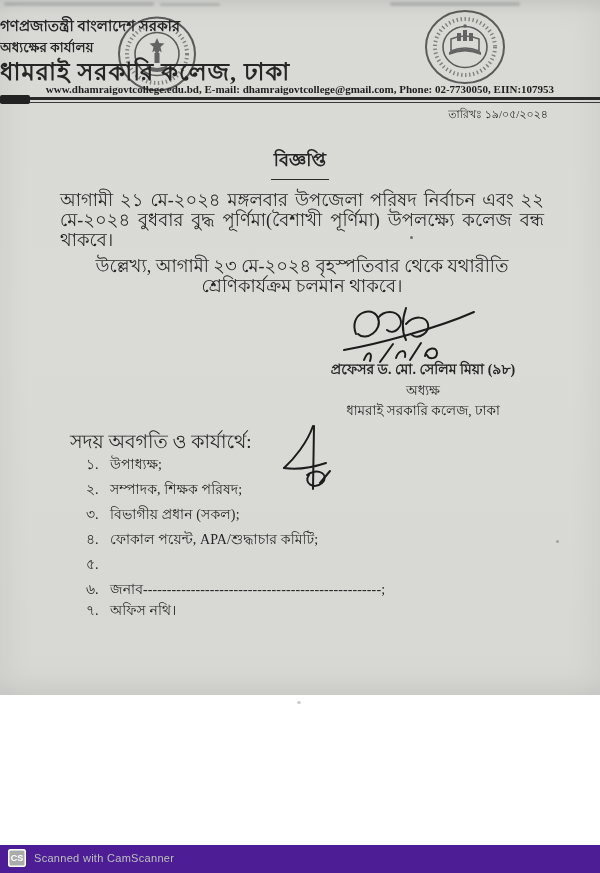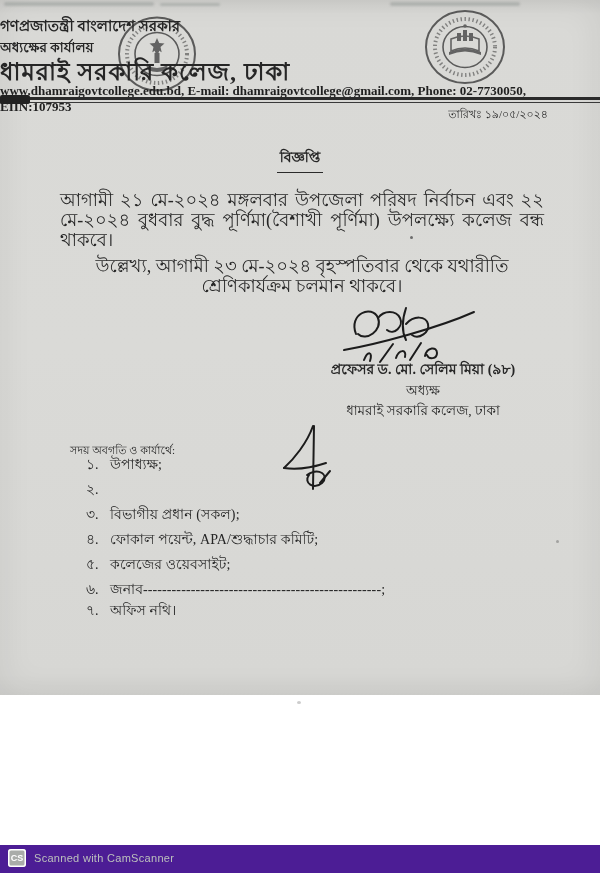--- a/index.html
+++ b/index.html
@@ -13,45 +13,45 @@
   
   .scan{
     position:absolute;left:0;top:0;width:600px;height:695px;
     background:linear-gradient(180deg,#cfcfcc 0%,#d9d9d6 2%,#dadad7 50%,#d7d7d4 97%,#d2d2cf 100%);
     box-shadow:inset 0 0 35px rgba(0,0,0,.07);
   }
   .ghost{position:absolute;background:rgba(110,120,115,.30);filter:blur(1.2px);border-radius:2px;}
   .hdr-line1{position:absolute;top:14px;left:0;width:614px;font-size:15px;font-weight:bold;}
   .hdr-line2{position:absolute;top:37px;left:0;width:614px;font-size:13.5px;font-weight:bold;}
   .hdr-college{position:absolute;top:53px;left:0;width:614px;font-size:24px;font-weight:bold;letter-spacing:1px;}
-  .hdr-contact{position:absolute;top:83px;left:0;width:600px;font-size:13px;font-weight:bold;color:#1f1f1f;}
+  .hdr-contact{position:absolute;top:83px;left:0;width:600px;text-align:center;font-size:11px;font-weight:bold;color:#1f1f1f;}
   .seal{position:absolute;opacity:.82;}
   .seal-left{left:116px;top:15px;}
   .seal-right{left:423px;top:9px;}
   
   .rule-thick{position:absolute;left:0;top:97px;width:600px;height:2.6px;background:#2a2a2a;}
   .rule-thin{position:absolute;left:0;top:102px;width:600px;height:1.3px;background:#3a3a3a;}
   .rule-blob{position:absolute;left:0;top:95px;width:30px;height:9px;background:#222;border-radius:2px;}
   
   .date-line{position:absolute;top:106px;right:52px;font-size:11px;}
   
   .title-wrap{position:absolute;top:146px;left:0;width:600px;text-align:center;}
-  .title-text{display:inline-block;font-size:14px;font-weight:bold;border-bottom:1.6px solid #2a2a2a;padding:0 3px 2px 3px;}
+  .title-text{display:inline-block;font-size:18px;font-weight:bold;border-bottom:1.6px solid #2a2a2a;padding:0 3px 2px 3px;}
   
   .para{position:absolute;left:60px;width:484px;font-size:18px;line-height:20px;text-align:justify;}
   .para1{top:190px;}
   .para2{top:256px;text-align:center;}
   
   .sig-svg{position:absolute;left:338px;top:300px;}
   .sig-block{position:absolute;left:318px;top:360px;width:210px;text-align:center;}
   .sig-name{font-size:14px;font-weight:bold;line-height:20px;}
   .sig-desig{font-size:13.5px;line-height:22px;}
   .sig-org{font-size:13.5px;line-height:17px;}
   
-  .dist-heading{position:absolute;left:70px;top:427px;font-size:11px;margin-top:15px;}
+  .dist-heading{position:absolute;left:70px;top:427px;font-size:19px;}
   .initial-svg{position:absolute;left:280px;top:423px;}
   .dist-list{position:absolute;left:86px;top:453px;width:480px;}
   .dist-row{display:flex;font-size:14px;height:25px;align-items:flex-start;}
   .dist-row.tight{height:21px;}
   .dist-no{width:24px;flex:0 0 24px;}
   .dist-label{white-space:nowrap;letter-spacing:.1px;font-family:Liberation Serif, serif;}
   
   .dot{position:absolute;border-radius:50%;background:#6c6c6c;}
   
   .footer-strip{position:absolute;left:0;top:845px;width:600px;height:28px;background:#4c1d95;}
@@ -149,32 +149,32 @@
       </g>
     </svg>
 
     <div class="dist-list">
       <div class="dist-row">
         <span class="dist-no">১.</span>
         <span class="dist-label">উপাধ্যক্ষ;</span>
       </div>
       <div class="dist-row">
         <span class="dist-no">২.</span>
+        <span class="dist-label">সম্পাদক, শিক্ষক পরিষদ;</span>
       </div>
       <div class="dist-row">
         <span class="dist-no">৩.</span>
         <span class="dist-label">বিভাগীয় প্রধান (সকল);</span>
       </div>
       <div class="dist-row">
         <span class="dist-no">৪.</span>
         <span class="dist-label">ফোকাল পয়েন্ট, APA/শুদ্ধাচার কমিটি;</span>
       </div>
       <div class="dist-row">
         <span class="dist-no">৫.</span>
-        <span class="dist-label">কলেজের ওয়েবসাইট;</span>
       </div>
       <div class="dist-row tight">
         <span class="dist-no">৬.</span>
         <span class="dist-label">জনাব--------------------------------------------------;</span>
       </div>
       <div class="dist-row tight">
         <span class="dist-no">৭.</span>
         <span class="dist-label">অফিস নথি।</span>
       </div>
     </div>

